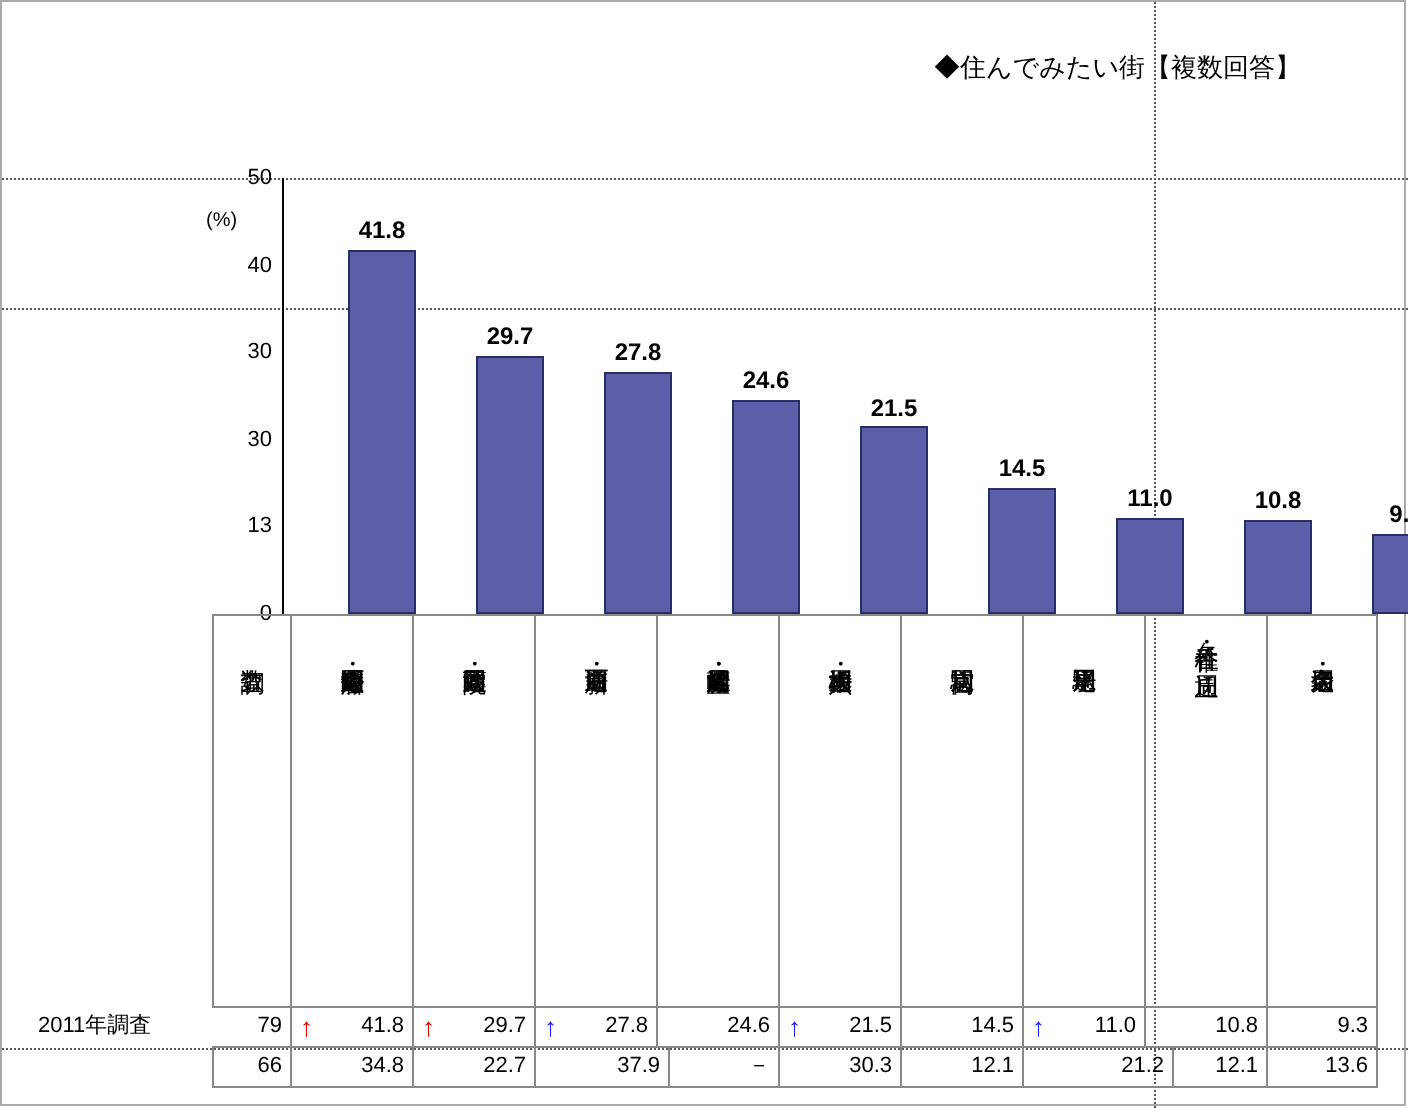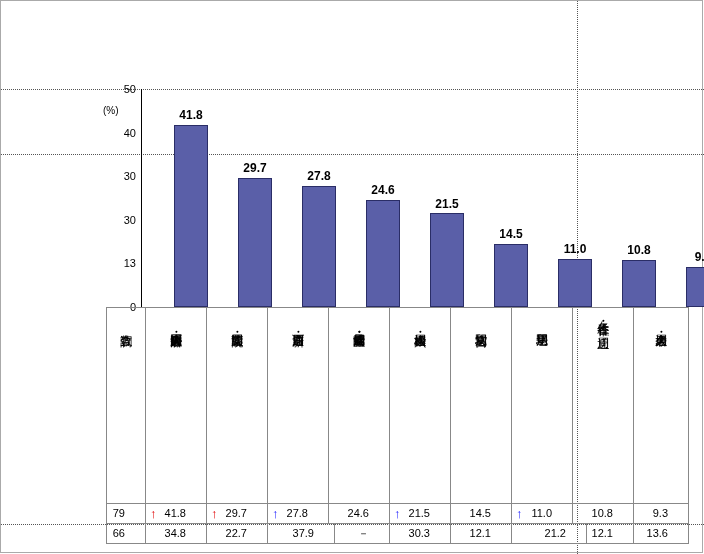--- a/index.html
+++ b/index.html
@@ -30,34 +30,35 @@
   .tbl{position:absolute;left:105px;top:306px;width:583px;}
   .catrow{position:relative;height:195px;border-top:1px solid #888;border-bottom:1px solid #888;}
   .catcell{position:absolute;top:0;height:195px;box-sizing:border-box;border-right:1px solid #888;
            font-size:12px;color:#000;text-align:center;padding-top:6px;}
   .catcell:first-child{border-left:1px solid #888;}
   .vtext{writing-mode:vertical-rl;text-orientation:upright;display:inline-block;line-height:1.05;letter-spacing:0px;}
 
   .datarow{position:relative;height:19px;border-bottom:1px solid #888;}
   .rowlabel{position:absolute;left:-87px;top:0;width:84px;height:19px;line-height:19px;font-size:11px;color:#000;text-align:left;}
   .cell{position:absolute;top:0;height:19px;line-height:19px;box-sizing:border-box;border-right:1px solid #888;
-        font-size:11px;color:#000;text-align:right;padding-right:20px;}
+        font-size:11px;color:#000;text-align:right;padding-right:4px;}
   .cell:first-child{border-left:1px solid #888;}
 
   .arrow{position:absolute;top:1px;font-size:13px;line-height:17px;font-weight:bold;}
   .arrow.up-red{color:#e00000;}
   .arrow.up-blue{color:#1a1aff;}
 
   .sep-vert{position:absolute;left:576px;top:0;height:553px;border-left:1px dotted #555;}
 </style>
 </head>
 <body>
 
 <div class="frame">
 
+  <div class="title">◆住んでみたい街【複数回答】</div>
 
   <div class="guide" style="top:88px;"></div>
   <div class="guide" style="top:153px;"></div>
   <div class="guide" style="top:523px;"></div>
 
   <div class="sep-vert"></div>
 
   <div class="plot">
     <div class="axis-y"></div>
     <div class="axis-x"></div>
@@ -128,20 +129,21 @@
       </div>
       <div class="catcell" style="left:467px;width:61px;">
         <span class="vtext">香椎・香住ヶ丘周辺</span>
       </div>
       <div class="catcell" style="left:528px;width:55px;">
         <span class="vtext">大名・今泉周辺</span>
       </div>
     </div>
 
     <div class="datarow">
+      <div class="rowlabel">2011年調査</div>
       <div class="cell" style="left:0px;width:40px;">79</div>
       <div class="cell" style="left:40px;width:61px;">41.8</div>
       <div class="arrow up-red" style="left:44px;">↑</div>
       <div class="cell" style="left:101px;width:61px;">29.7</div>
       <div class="arrow up-red" style="left:105px;">↑</div>
       <div class="cell" style="left:162px;width:61px;">27.8</div>
       <div class="arrow up-blue" style="left:166px;">↑</div>
       <div class="cell" style="left:223px;width:61px;">24.6</div>
       <div class="cell" style="left:284px;width:61px;">21.5</div>
       <div class="arrow up-blue" style="left:288px;">↑</div>

